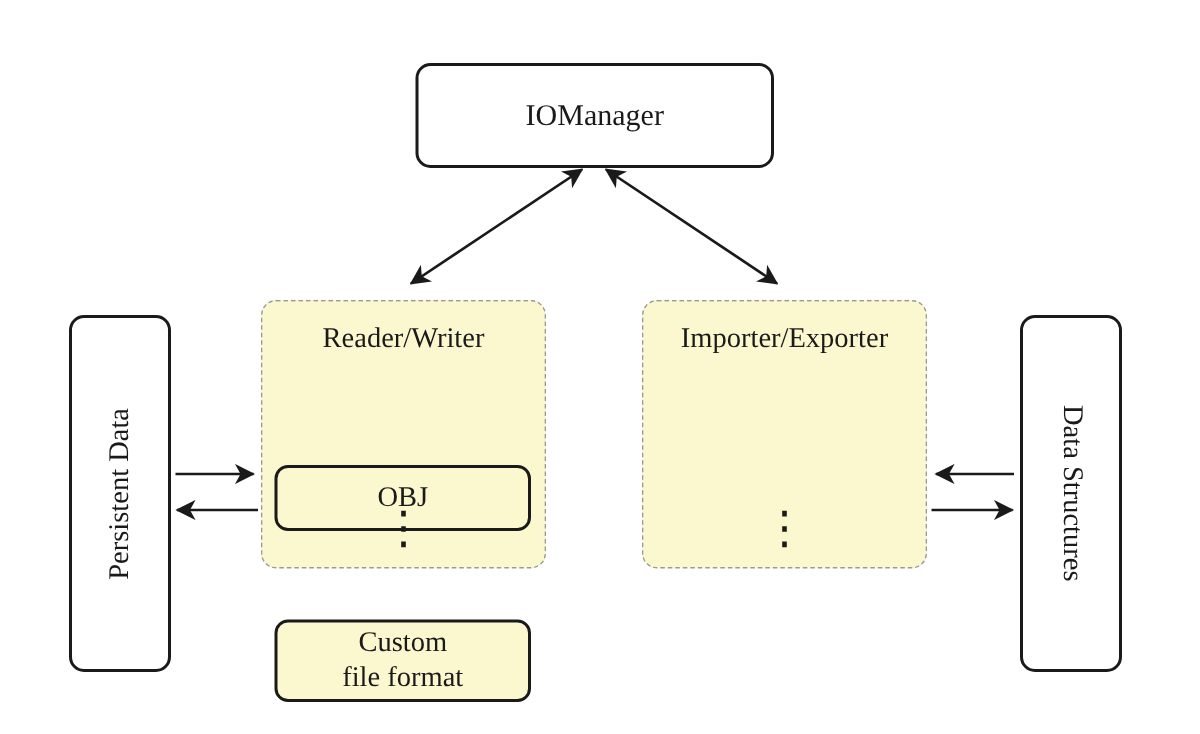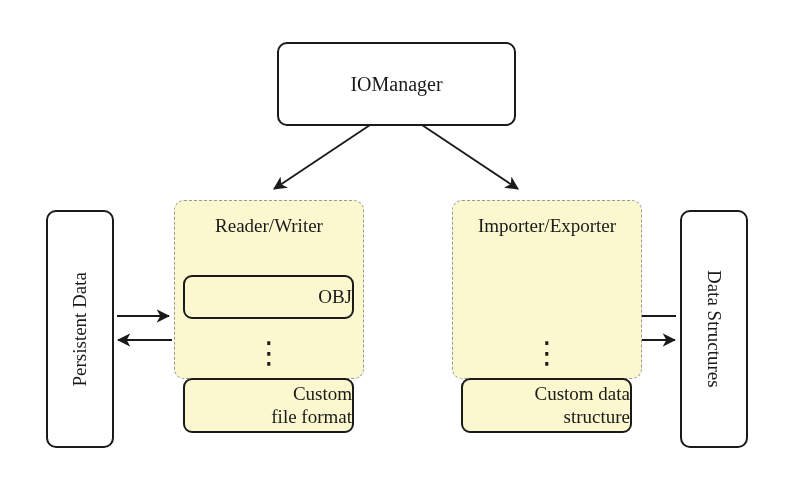--- a/index.html
+++ b/index.html
@@ -34,21 +34,21 @@
     position: absolute;
     background: var(--box-fill);
     border: 2.5px solid var(--box-border);
     border-radius: 10px;
     display: flex;
     align-items: center;
     justify-content: center;
   }
   .node-io {
     left: 277px; top: 42px;
-    width: 239px; height: 84px;
+    width: 239px; height: 70px;
     font-size: 20px;
   }
   .rail {
     font-size: 19px;
   }
   .rail-left {
     left: 46px; top: 210px;
     width: 68px; height: 238px;
   }
   .rail-right {
@@ -67,40 +67,41 @@
   .panel {
     position: absolute;
     top: 200px;
     width: 190px;
     height: 179px;
     background: var(--panel-fill);
     border: 1.4px dashed var(--panel-border);
     border-radius: 10px;
   }
   .panel-left  { left: 174px; }
-  .panel-right { left: 452px; }
+  .panel-right { left: 428px; }
   .panel-title {
     position: absolute;
     top: 14px; left: 0; right: 0;
     text-align: center;
     font-size: 19px;
   }
   .inner-box {
     position: absolute;
     left: 8px; right: 9px;
     background: var(--panel-fill);
     border: 2.5px solid var(--box-border);
     border-radius: 9px;
     display: flex;
     flex-direction: column;
-    align-items: flex-end;
+    align-items: center;
     justify-content: center;
     font-size: 19px;
     line-height: 1.18;
     text-align: center;
+    margin-top: 35px;
   }
   .inner-top    { top: 74px;  height: 44px; }
   .inner-bottom { top: 177px; height: 55px; }
   .dots {
     position: absolute;
     left: 0; right: 0;
     top: 130px;
     height: 42px;
     display: flex;
     align-items: center;
@@ -155,19 +156,15 @@
       <span>Custom</span>
       <span>file format</span>
     </div>
   </div>
 
   <div class="panel panel-right">
     <div class="panel-title">Importer/Exporter</div>
     <div class="dots">
       <span>⋮</span>
     </div>
-    <div class="inner-box inner-bottom">
-      <span>Custom data</span>
-      <span>structure</span>
-    </div>
   </div>
 
 </div>
 
 </body></html>

